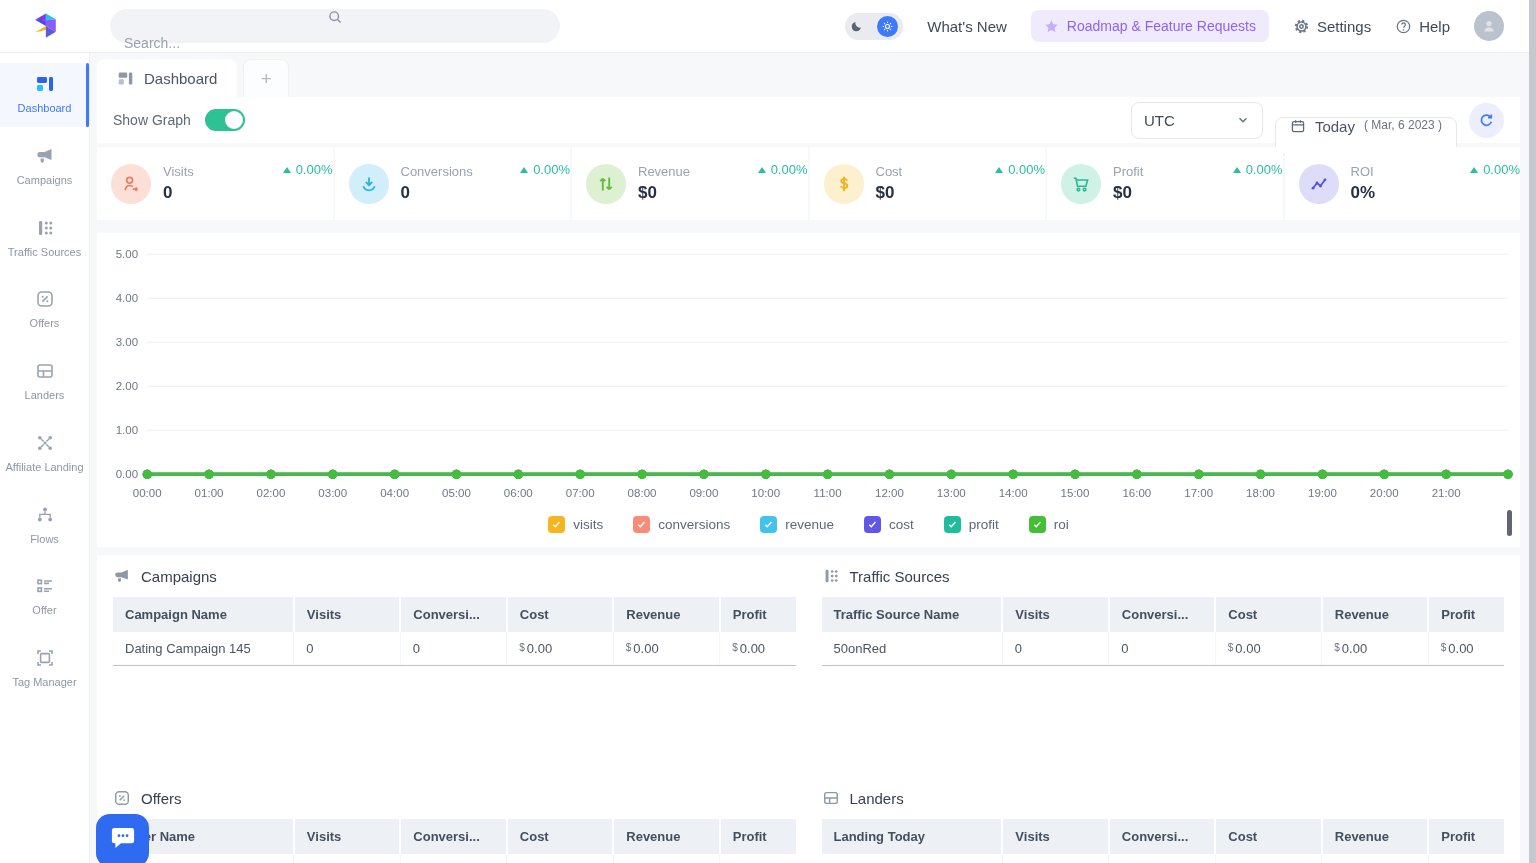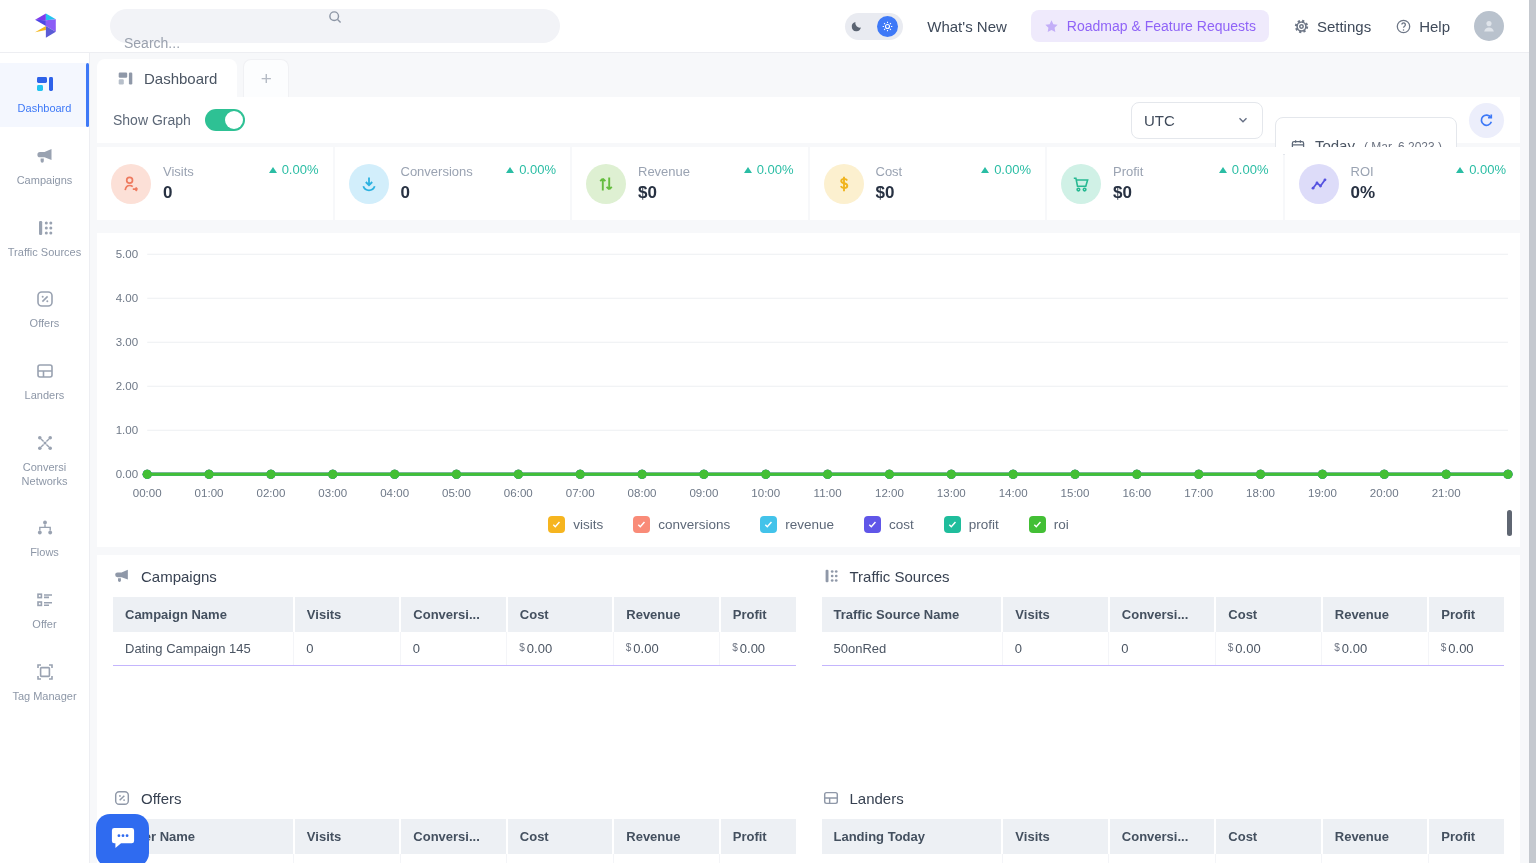--- a/index.html
+++ b/index.html
@@ -41,35 +41,35 @@
   .tab { background:#fff; border-radius:8px 8px 0 0; height:38px; display:flex; align-items:center; gap:10px; padding:0 20px; font-size:15px; color:#4b5563; cursor:pointer; }
   .tab .ic { width:17px; height:17px; }
   .tab-add { background:#fcfdfe; border:1px solid #f0f1f4; border-bottom:none; border-radius:8px 8px 0 0; height:38px; width:46px; display:flex; align-items:center; justify-content:center; color:#b4bac4; font-size:19px; cursor:pointer; }
   .toolbar { background:#fff; height:46px; display:flex; align-items:center; padding:0 16px; gap:14px; }
   .sg-label { font-size:14px; color:#5d6878; }
   .toggle { width:40px; height:22px; border-radius:11px; background:#2ec194; position:relative; cursor:pointer; }
   .toggle::after { content:""; position:absolute; right:2px; top:2px; width:18px; height:18px; border-radius:50%; background:#fff; }
   .toolbar-right { margin-left:auto; display:flex; align-items:center; gap:12px; }
   .select { width:132px; height:37px; border:1px solid #e4e7ec; border-radius:8px; background:#fff; display:flex; align-items:center; justify-content:space-between; padding:0 12px; font-size:15px; color:#3f4a5a; cursor:pointer; }
   .select .ic { width:14px; height:14px; color:#667085; }
-  .date-btn { height:38px; border:1px solid #e4e7ec; border-radius:8px; background:#fff; display:flex; align-items:flex-end; gap:9px; padding:0 14px; font-size:15px; color:#4b5563; cursor:pointer;margin-top:32px; }
+  .date-btn { height:38px; border:1px solid #e4e7ec; border-radius:8px; background:#fff; display:flex; align-items:flex-start; gap:9px; padding:0 14px; font-size:15px; color:#4b5563; cursor:pointer;margin-top:32px; }
   .date-btn .ic { width:16px; height:16px; color:#5d6878; }
   .date-detail { font-size:12px; color:#6b7280; }
   .refresh-btn { width:35px; height:35px; border-radius:50%; background:#eceefb; color:#3e79f7; display:flex; align-items:center; justify-content:center; cursor:pointer; }
   .refresh-btn .ic { width:17px; height:17px; }
 
   
   .stats { display:flex; gap:2px; margin-top:4px; }
   .stat-card { flex:1; background:#fff; height:73px; display:flex; align-items:center; padding:0 14px; position:relative; }
   .stat-ic { width:40px; height:40px; border-radius:50%; display:flex; align-items:center; justify-content:center; margin-right:12px; flex:none; }
   .stat-ic .ic { width:20px; height:20px; }
   .stat-txt { display:flex; flex-direction:column; }
   .stat-label { font-size:13px; color:#9aa3b2; margin-bottom:4px; }
   .stat-value { font-size:17px; font-weight:bold; color:#273142; }
-  .stat-delta { position:absolute; top:15px; right:14px; font-size:13px; color:#2abda4; display:flex; align-items:center; gap:5px; }
+  .stat-delta { position:absolute; top:15px; right:0; font-size:13px; color:#2abda4; display:flex; align-items:center; gap:5px; }
   .delta-tri { width:0; height:0; border-left:4px solid transparent; border-right:4px solid transparent; border-bottom:6px solid #2abda4; }
 
   
   .chart-panel { background:#fff; margin-top:13px; padding:12px 6px 2px; }
   svg.chart { display:block; width:100%; height:258px; }
   .legend { display:flex; justify-content:center; gap:30px; align-items:center; height:42px; position:relative; }
   .legend-item { display:flex; align-items:center; gap:8px; font-size:13.5px; color:#5d6878; cursor:pointer; }
   .legend-check { width:17px; height:17px; border-radius:4px; display:flex; align-items:center; justify-content:center; }
   .legend-check .ic { width:11px; height:11px; }
   .inner-thumb { position:absolute; right:2px; top:7px; width:5px; height:26px; background:#5f6672; border-radius:3px; }
@@ -234,21 +234,21 @@
         <span class="ic s-ic">
           <svg viewBox="0 0 20 20" fill="currentColor">
             <circle cx="4.8" cy="4.8" r="1.8"></circle>
             <circle cx="15.2" cy="4.8" r="1.8"></circle>
             <circle cx="4.8" cy="15.2" r="1.8"></circle>
             <circle cx="15.2" cy="15.2" r="1.8"></circle>
             <path d="M6 6l2.6 2.6M14 6l-2.6 2.6M6 14l2.6-2.6M14 14l-2.6-2.6" stroke="currentColor" stroke-width="1.4"></path>
             <circle cx="10" cy="10" r="1.5"></circle>
           </svg>
         </span>
-        <span class="s-lb">Conversi Networks</span>
+        <span class="s-lb">Affiliate Landing</span>
       </div>
       <div class="side-item">
         <span class="ic s-ic">
           <svg viewBox="0 0 20 20" fill="currentColor">
             <circle cx="10" cy="4.5" r="1.9"></circle>
             <circle cx="4.8" cy="14.5" r="1.9"></circle>
             <circle cx="15.2" cy="14.5" r="1.9"></circle>
             <path d="M10 6.4v3M10 9.4H4.8v3.2M10 9.4h5.2v3.2" stroke="currentColor" stroke-width="1.4" fill="none"></path>
           </svg>
         </span>

